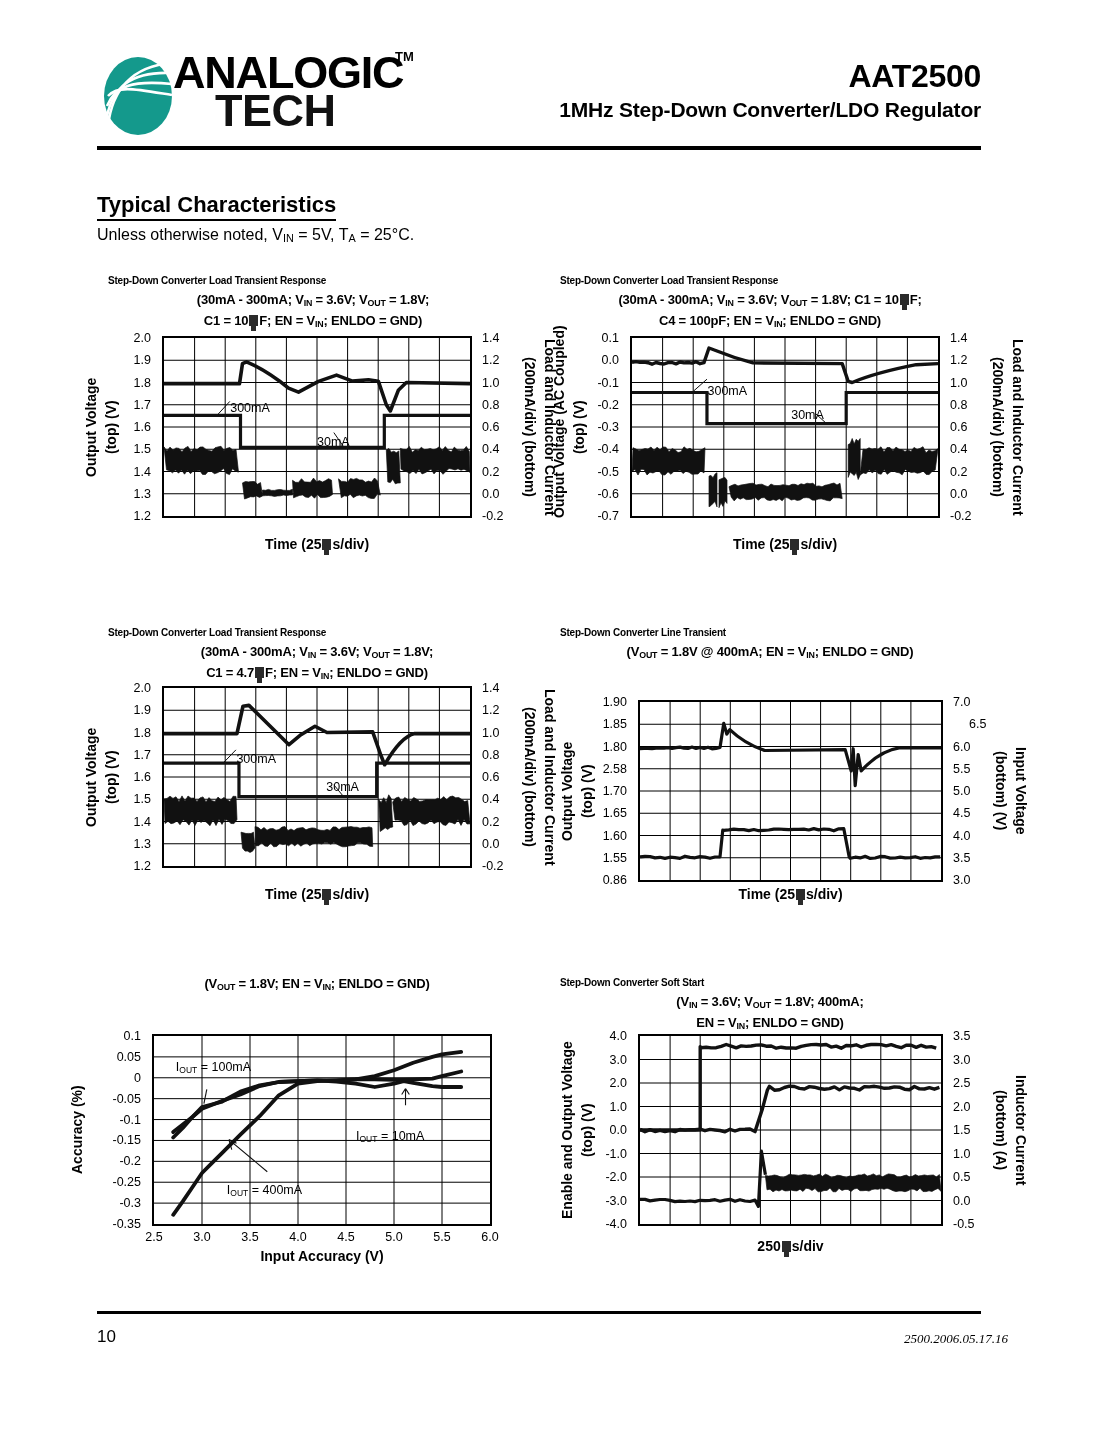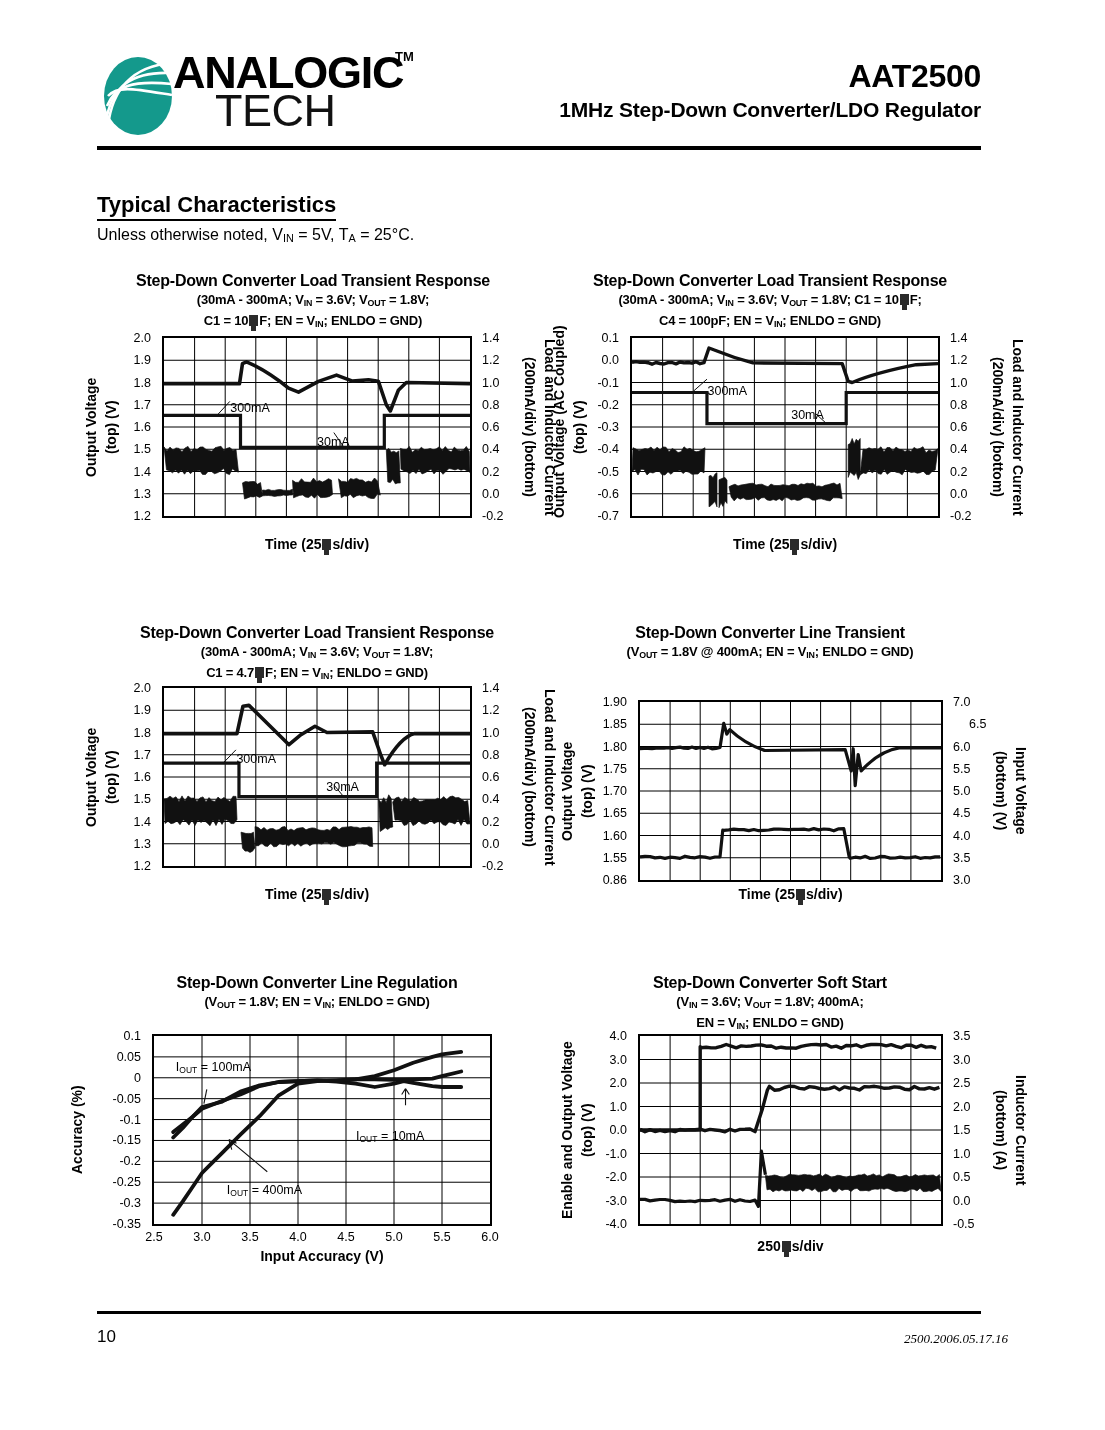--- a/index.html
+++ b/index.html
@@ -6,42 +6,42 @@
   body{width:1105px;height:1430px;position:relative;font-family:"Liberation Sans",sans-serif;color:#000;}
   .page{position:absolute;left:0;top:0;width:1105px;height:1430px;}
 
   
   .hdr{position:absolute;left:97px;top:46px;width:884px;height:105px;}
   .logo{position:absolute;left:0;top:2px;width:300px;height:92px;}
   .logo-mark{position:absolute;left:5px;top:8px;width:72px;height:80px;}
   .logo-word{position:absolute;left:76px;top:-2px;width:230px;height:92px;}
   .lw1{position:absolute;left:0;top:4px;font-size:45px;letter-spacing:-1.2px;font-weight:700;
        font-family:"Liberation Sans",sans-serif;line-height:45px;}
-  .lw2{position:absolute;left:42px;top:42px;font-size:45px;letter-spacing:-0.5px;font-weight:400;
+  .lw2{position:absolute;left:42px;top:42px;font-size:45px;letter-spacing:-0.5px;font-weight:700;
        font-family:"Liberation Sans",sans-serif;line-height:45px;color:#111;}
   .tm{position:absolute;left:222px;top:3px;font-size:13px;font-weight:700;}
 
   .hdr-title{position:absolute;right:0;top:12px;text-align:right;}
   .hdr-part{font-size:32px;font-weight:bold;letter-spacing:-0.3px;line-height:36px;}
   .hdr-sub{font-size:21px;font-weight:bold;letter-spacing:-0.2px;line-height:26px;margin-top:3px;}
   .hdr-rule{position:absolute;left:97px;top:146px;width:884px;height:4px;background:#000;}
 
   
   .sec-title{position:absolute;left:97px;top:193px;font-size:22px;font-weight:bold;
      border-bottom:2.5px solid #000;padding-bottom:2px;line-height:24px;}
   .sec-sub{position:absolute;left:97px;top:225px;font-size:16px;line-height:20px;}
 
   sub{font-size:.68em;vertical-align:-0.22em;font-weight:inherit;}
   .mu{display:inline-block;width:9px;height:11px;background:#2b2b2b;position:relative;
       vertical-align:-1px;margin:0 1px;}
   .mu:after{content:"";position:absolute;left:2px;top:11px;width:5px;height:5px;background:#2b2b2b;}
 
   
   .chart{position:absolute;}
-  .c-title{text-align:center;font-size:16px;font-weight:bold;line-height:18px;letter-spacing:-0.2px;}
+  .c-title{text-align:left;font-size:10px;font-weight:bold;line-height:18px;letter-spacing:-0.2px;}
   .c-sub{text-align:center;font-size:13px;font-weight:bold;line-height:16px;letter-spacing:-0.2px;margin-top:2px;}
   .plot{position:absolute;border:2px solid #000;background:#fff;box-sizing:border-box;}
   .plot svg{position:absolute;left:0;top:0;}
 
   .tick{position:absolute;font-size:12.5px;line-height:12px;white-space:nowrap;}
   .tick-l{text-align:right;}
   .tick-r{text-align:left;}
 
   .axlab{position:absolute;font-size:14px;font-weight:bold;text-align:center;line-height:16px;}
   .vlab{position:absolute;font-size:14px;font-weight:bold;line-height:16px;text-align:center;white-space:nowrap;}
@@ -307,42 +307,41 @@
           </g>
           <g fill="#111" stroke="#111">
             <path d="M0.0,46.6L4.0,46.5L8.0,46.4L12.0,46.6L16.0,46.2L20.0,46.1L24.0,46.2L28.0,45.6L32.0,46.5L36.0,45.6L40.0,45.1L44.0,46.1L48.0,46.4L52.0,45.1L56.0,46.4L60.0,45.4L64.0,46.4L68.0,45.3L72.0,46.8L76.0,46.4L80.0,45.4L83.775,21.35999999999992L86.775,32.03999999999993L89.775,27.58999999999992Q104.775,41.829999999999934 124.775,48.50499999999999L205.195,47.61499999999999L211.195,68.97499999999991L213.195,46.724999999999994L215.195,83.65999999999997L218.195,52.50999999999995L221.195,68.97499999999991Q239.195,48.94999999999994 259.195,45.83499999999999L301,45.83499999999999" fill="none" stroke-width="3.2" stroke-linejoin="round"></path>
             <path d="M0.0,154.9L5.0,154.4L10.0,154.5L15.0,155.9L20.0,155.3L25.0,156.4L30.0,155.2L35.0,155.6L40.0,156.4L45.0,154.2L50.0,155.4L55.0,155.8L60.0,154.6L65.0,155.1L70.0,156.3L75.0,155.0L80.0,154.9L82.775,128.1599999999999L83.8,128.3L88.8,127.8L93.8,127.1L98.8,127.7L103.8,127.6L108.8,128.6L113.8,127.5L118.8,128.7L123.8,128.3L128.8,128.0L133.8,127.1L138.8,127.0L143.8,127.3L148.8,127.7L153.8,127.3L158.8,127.3L163.8,127.2L168.8,128.0L173.8,126.6L178.8,127.9L183.8,127.0L188.8,127.3L193.8,128.8L198.8,126.8L203.8,126.7L209.195,154.85999999999993L210.2,156.3L215.2,155.2L220.2,155.9L225.2,154.3L230.2,156.4L235.2,156.0L240.2,154.4L245.2,154.7L250.2,156.1L255.2,156.0L260.2,155.2L265.2,155.8L270.2,155.6L275.2,154.7L280.2,156.3L285.2,155.5L290.2,155.9L295.2,154.9L300.2,154.9" fill="none" stroke-width="3.2" stroke-linejoin="round"></path>
           </g>
         </svg>
       </div>
       <div class="tick tick-l" style="left: 583px; width: 44px; top: 696px;">1.90</div>
       <div class="tick tick-l" style="left: 583px; width: 44px; top: 718.25px;">1.85</div>
       <div class="tick tick-l" style="left: 583px; width: 44px; top: 740.5px;">1.80</div>
-      <div class="tick tick-l" style="left: 583px; width: 44px; top: 762.75px;">1.75</div>
+      <div class="tick tick-l" style="left: 583px; width: 44px; top: 762.75px;">2.58</div>
       <div class="tick tick-l" style="left: 583px; width: 44px; top: 785px;">1.70</div>
       <div class="tick tick-l" style="left: 583px; width: 44px; top: 807.25px;">1.65</div>
       <div class="tick tick-l" style="left: 583px; width: 44px; top: 829.5px;">1.60</div>
       <div class="tick tick-l" style="left: 583px; width: 44px; top: 851.75px;">1.55</div>
       <div class="tick tick-l" style="left: 583px; width: 44px; top: 874px;">0.86</div>
       <div class="tick tick-r" style="left: 953px; width: 44px; top: 696px;">7.0</div>
       <div class="tick tick-r" style="left: 953px; width: 44px; top: 718.25px; padding-left: 16px;">6.5</div>
       <div class="tick tick-r" style="left: 953px; width: 44px; top: 740.5px;">6.0</div>
       <div class="tick tick-r" style="left: 953px; width: 44px; top: 762.75px;">5.5</div>
       <div class="tick tick-r" style="left: 953px; width: 44px; top: 785px;">5.0</div>
       <div class="tick tick-r" style="left: 953px; width: 44px; top: 807.25px;">4.5</div>
       <div class="tick tick-r" style="left: 953px; width: 44px; top: 829.5px;">4.0</div>
       <div class="tick tick-r" style="left: 953px; width: 44px; top: 851.75px;">3.5</div>
       <div class="tick tick-r" style="left: 953px; width: 44px; top: 874px;">3.0</div>
       <div class="axlab" style="left: 638px; top: 886px; width: 305px;">Time (25<span class="mu"></span>s/div)</div>
       <div class="vlab left" style="left: 579px; top: 700px; height: 182px;">(top) (V)</div>
       <div class="vlab left" style="left: 559px; top: 700px; height: 182px;">Output Voltage</div>
       <div class="vlab right" style="left: 993px; top: 700px; height: 182px;">(bottom) (V)</div>
       <div class="vlab right" style="left: 1013px; top: 700px; height: 182px;">Input Voltage</div>
       <div class="chart" style="left: 108px; top: 974px; width: 418px;">
-        <div class="c-title">Step-Down Converter Line Regulation</div>
         <div class="c-sub">(V<sub>OUT</sub> = 1.8V; EN = V<sub>IN</sub>; ENLDO = GND)</div>
       </div>
       <div class="plot" style="left: 152px; top: 1034px; width: 340px; height: 192px;">
         <svg width="336" height="188" viewBox="0 0 336 188" style="left: 0px; top: 0px;">
           <g stroke="#000" stroke-width="1" fill="none">
             <line x1="48" y1="0" x2="48" y2="188"></line>
             <line x1="96" y1="0" x2="96" y2="188"></line>
             <line x1="144" y1="0" x2="144" y2="188"></line>
             <line x1="192" y1="0" x2="192" y2="188"></line>
             <line x1="240" y1="0" x2="240" y2="188"></line>

